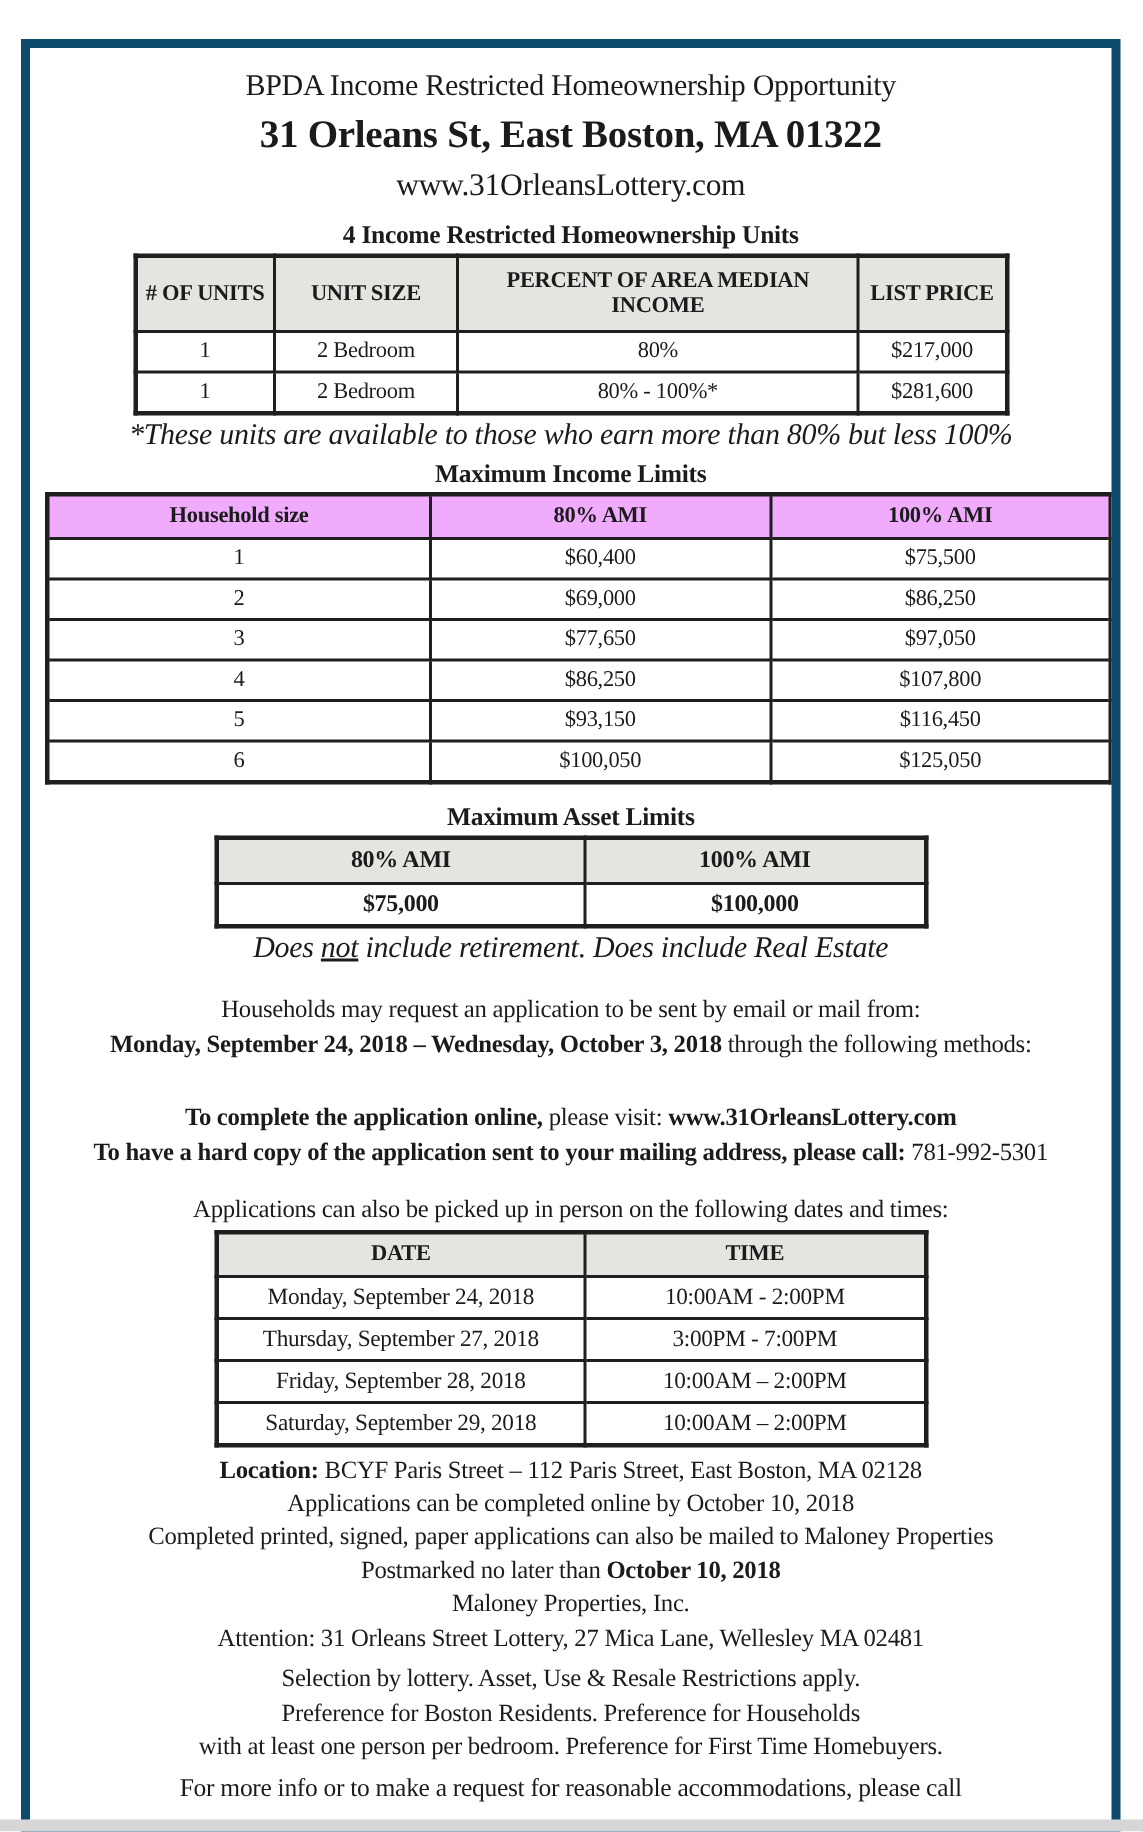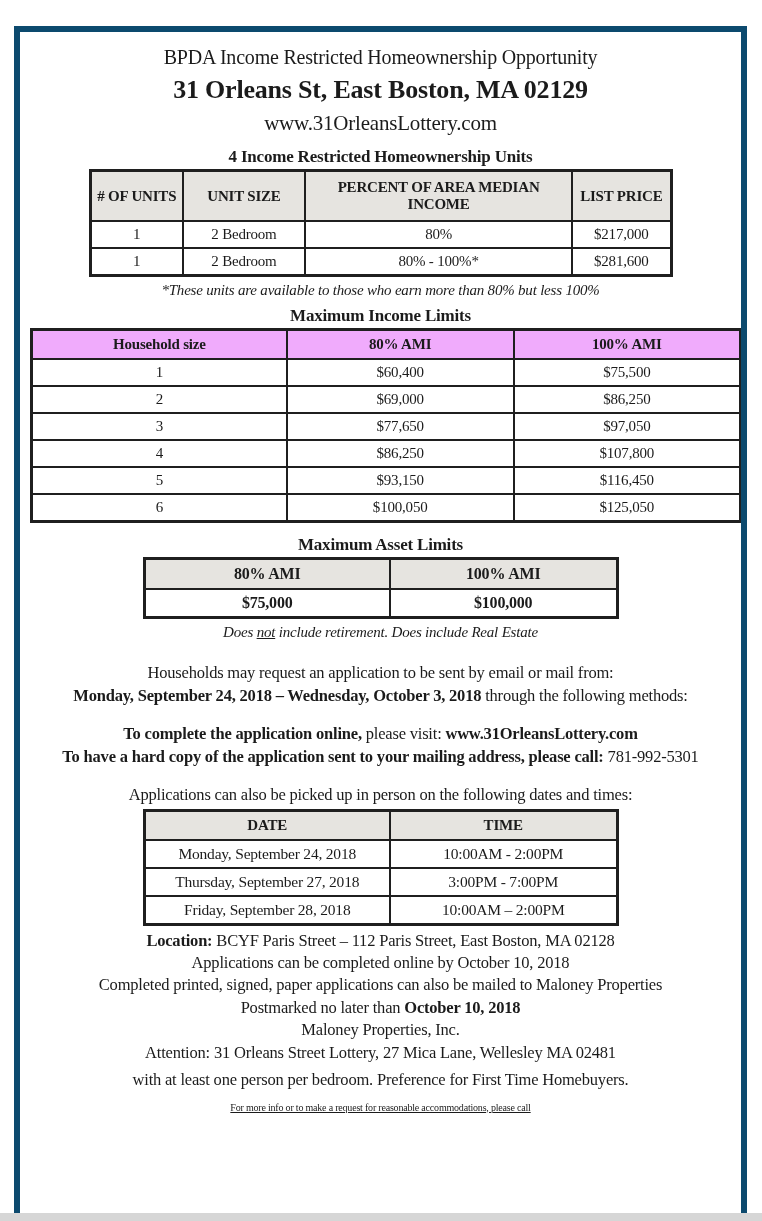--- a/index.html
+++ b/index.html
@@ -34,45 +34,45 @@
   table.income td { padding:4px 3px; }
 
   table.asset { width:476px; }
   table.asset th { padding:5px 3px; font-size:16px; }
   table.asset td { padding:4px 3px; font-size:16px;font-weight:bold; }
 
   table.pickup { width:476px; }
   table.pickup th { padding:5px 3px; }
   table.pickup td { padding:4px 19px; font-size:15.5px; }
 
-  .footnote { font-style:italic; font-size:15px; line-height:20px; margin-top:3px; }
+  .footnote { font-style:italic; font-size:20px; line-height:20px; margin-top:3px; }
   .note-underline { text-decoration:underline; }
 
   .para { font-size:16.5px; line-height:22.5px; }
   .b { font-weight:bold; }
 
   .mt-a { margin-top:20px; }
-  .mt-b { margin-top:16px;text-align:center; }
+  .mt-b { margin-top:27px;text-align:center; }
   .mt-c { margin-top:16px; }
   .mt-d { }
   .mt-e { margin-top:5px; }
   .mt-f { margin-top:11px; }
 
   .location-line { font-size:16.5px; line-height:22px; margin-top:4px; }
 
-  .contact .para { font-size:10px; line-height:21.5px;text-decoration:underline; }
+  .contact .para { font-size:17px; line-height:21.5px; }
 </style>
 </head>
 <body>
 
 <div class="page-frame">
   <div class="content">
 
     <div class="title1">BPDA Income Restricted Homeownership Opportunity</div>
-    <div class="title2">31 Orleans St, East Boston, MA 02129</div>
+    <div class="title2">31 Orleans St, East Boston, MA 01322</div>
     <div class="site">www.31OrleansLottery.com</div>
 
     <div class="tbl-title">4 Income Restricted Homeownership Units</div>
     <table class="units">
       <colgroup>
           <col style="width:16%">
           <col style="width:21%">
           <col style="width:46%">
           <col style="width:17%">
         </colgroup>
@@ -196,35 +196,41 @@
           <tr>
             <td>Monday, September 24, 2018</td>
             <td>10:00AM - 2:00PM</td>
           </tr>
           <tr>
             <td>Thursday, September 27, 2018</td>
             <td>3:00PM - 7:00PM</td>
           </tr>
           <tr>
             <td>Friday, September 28, 2018</td>
+            <td>10:00AM – 2:00PM</td>
+          </tr>
+          <tr>
+            <td>Saturday, September 29, 2018</td>
             <td>10:00AM – 2:00PM</td>
           </tr>
         </tbody>
     </table>
     <div class="location-line"><span class="b">Location:</span><span> BCYF Paris Street – 112 Paris Street, East Boston, MA 02128</span></div>
 
     <div class="para mt-d">
       <div>Applications can be completed online by October 10, 2018</div>
       <div>Completed printed, signed, paper applications can also be  mailed to Maloney Properties</div>
       <div><span>Postmarked no later than </span><span class="b">October 10, 2018</span></div>
       <div>Maloney Properties, Inc.</div>
       <div>Attention: 31 Orleans Street Lottery, 27 Mica Lane, Wellesley MA 02481</div>
     </div>
 
     <div class="para mt-e">
+      <div>Selection by lottery. Asset, Use &amp; Resale Restrictions apply.</div>
+      <div>Preference for Boston Residents. Preference for Households</div>
       <div>with at least one person per bedroom. Preference for First Time Homebuyers.</div>
     </div>
 
     <div class="contact mt-e">
       <div class="para">For more info or to make a request for reasonable accommodations, please call</div>
 
     </div>
 
   </div>
 </div>

